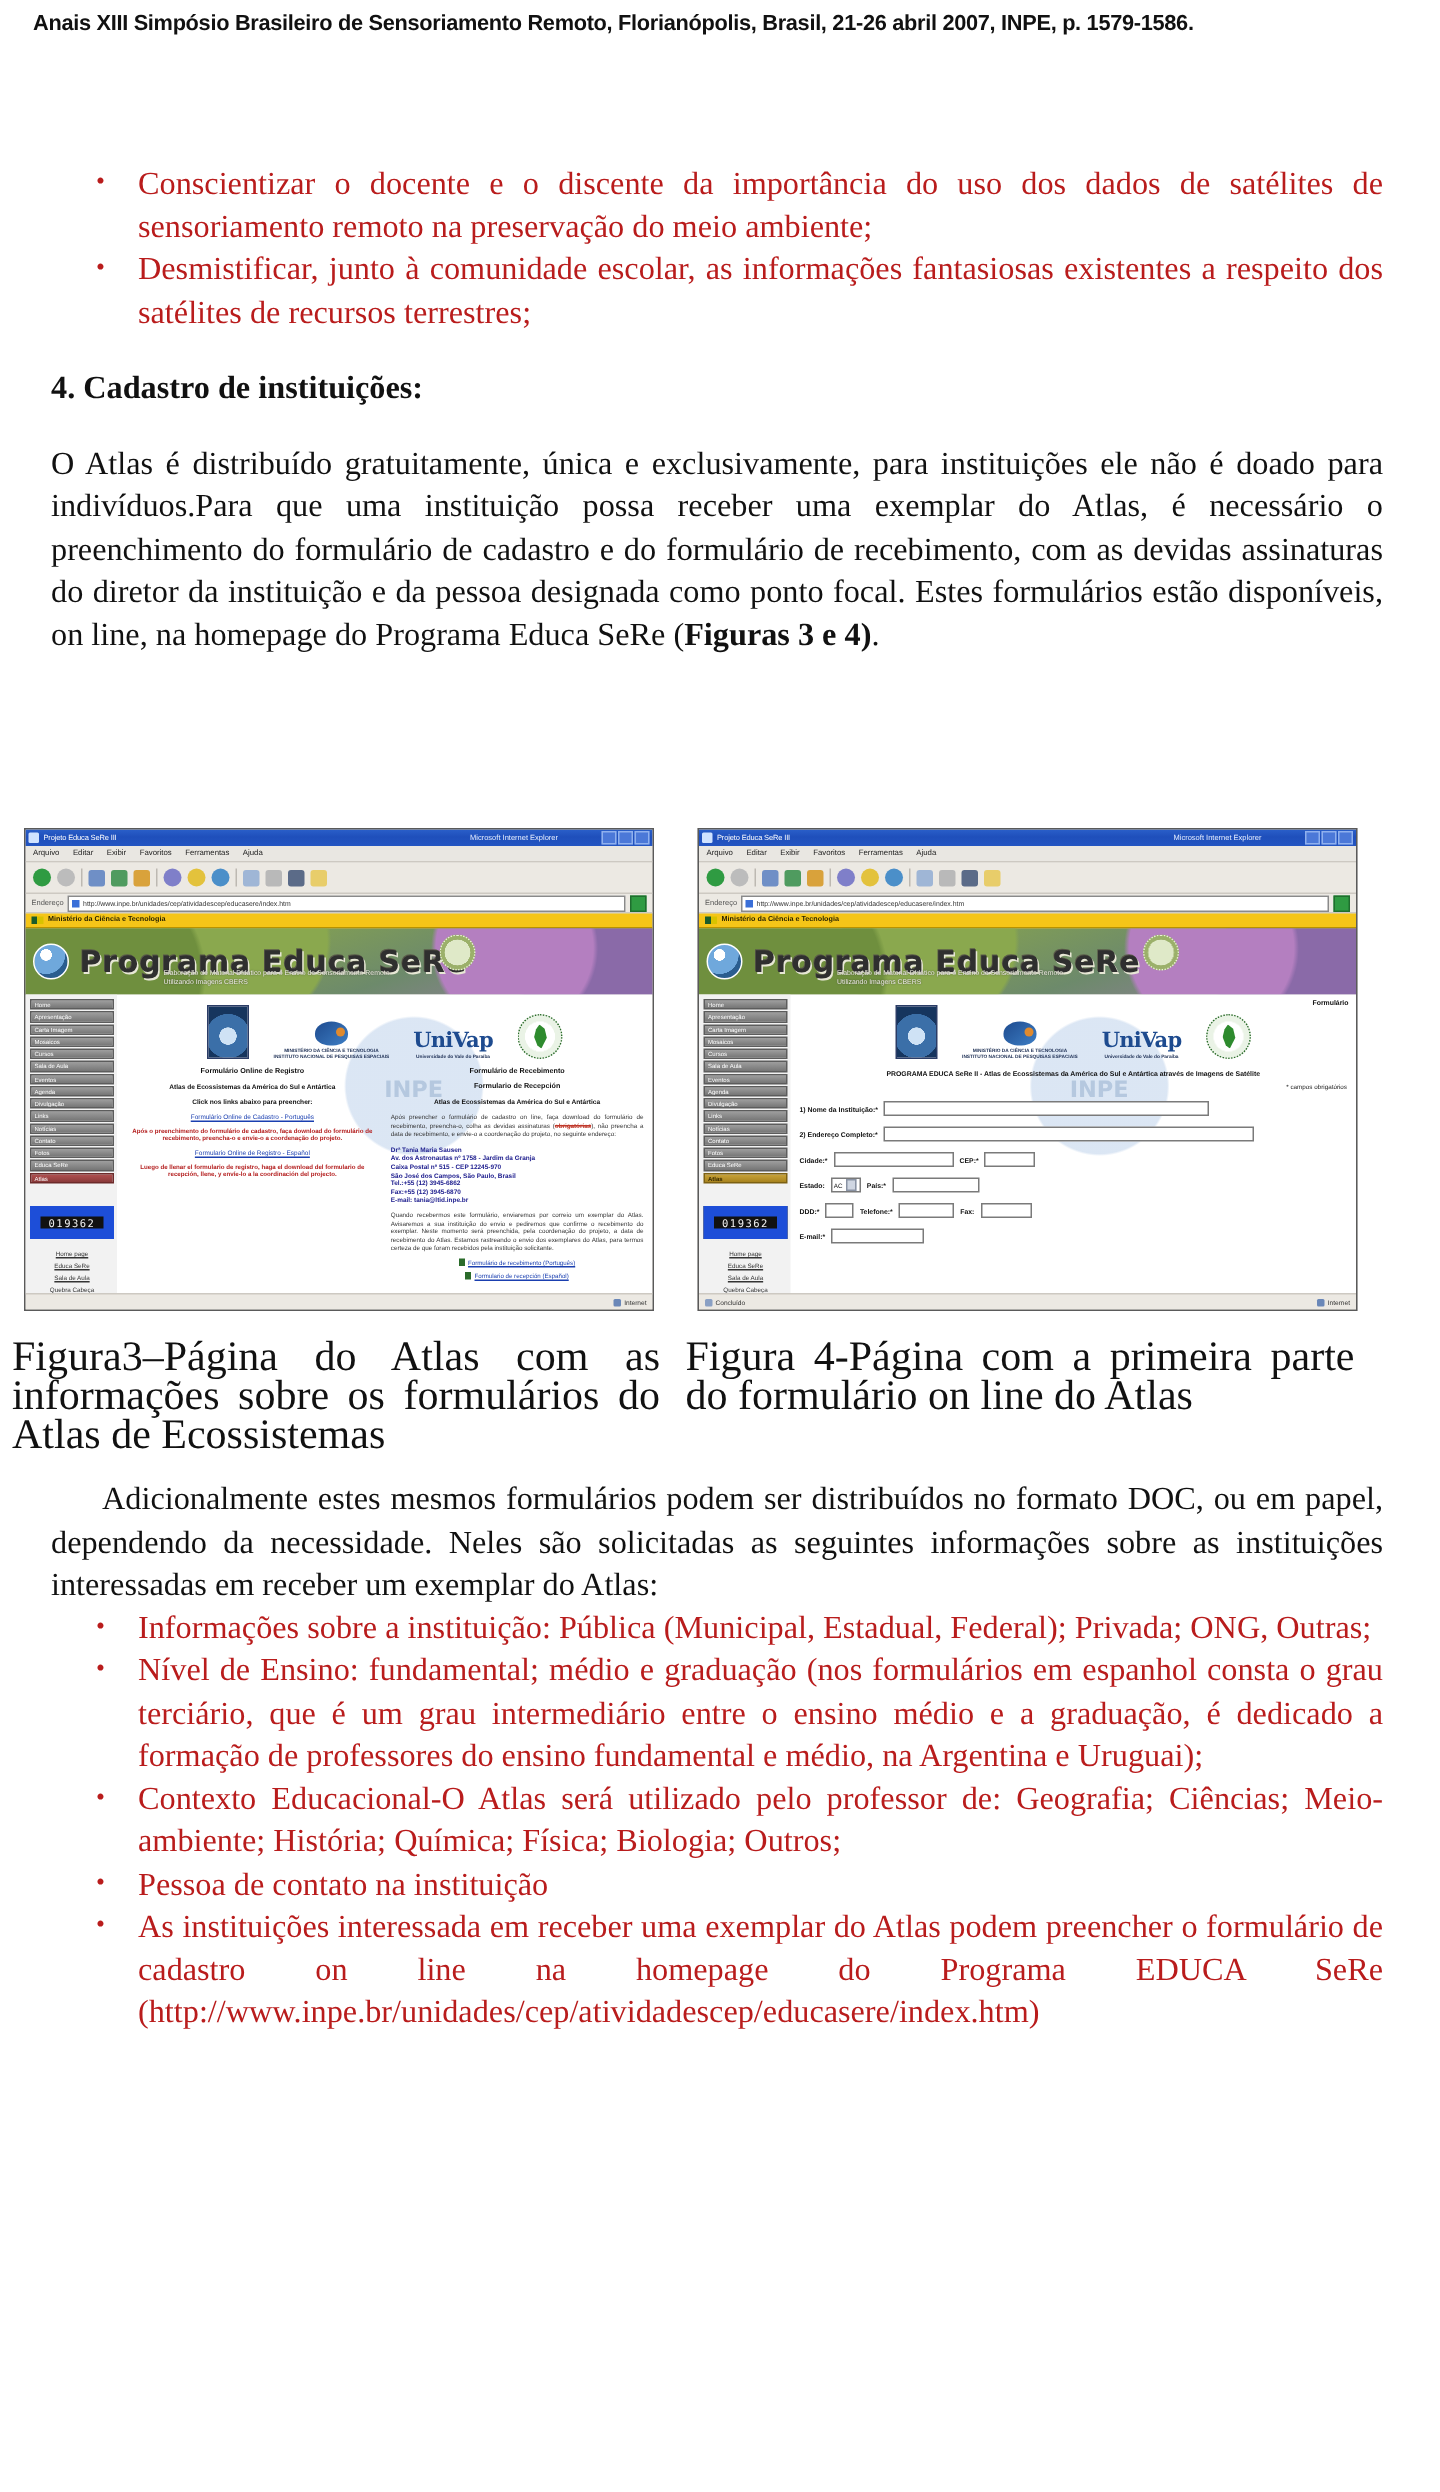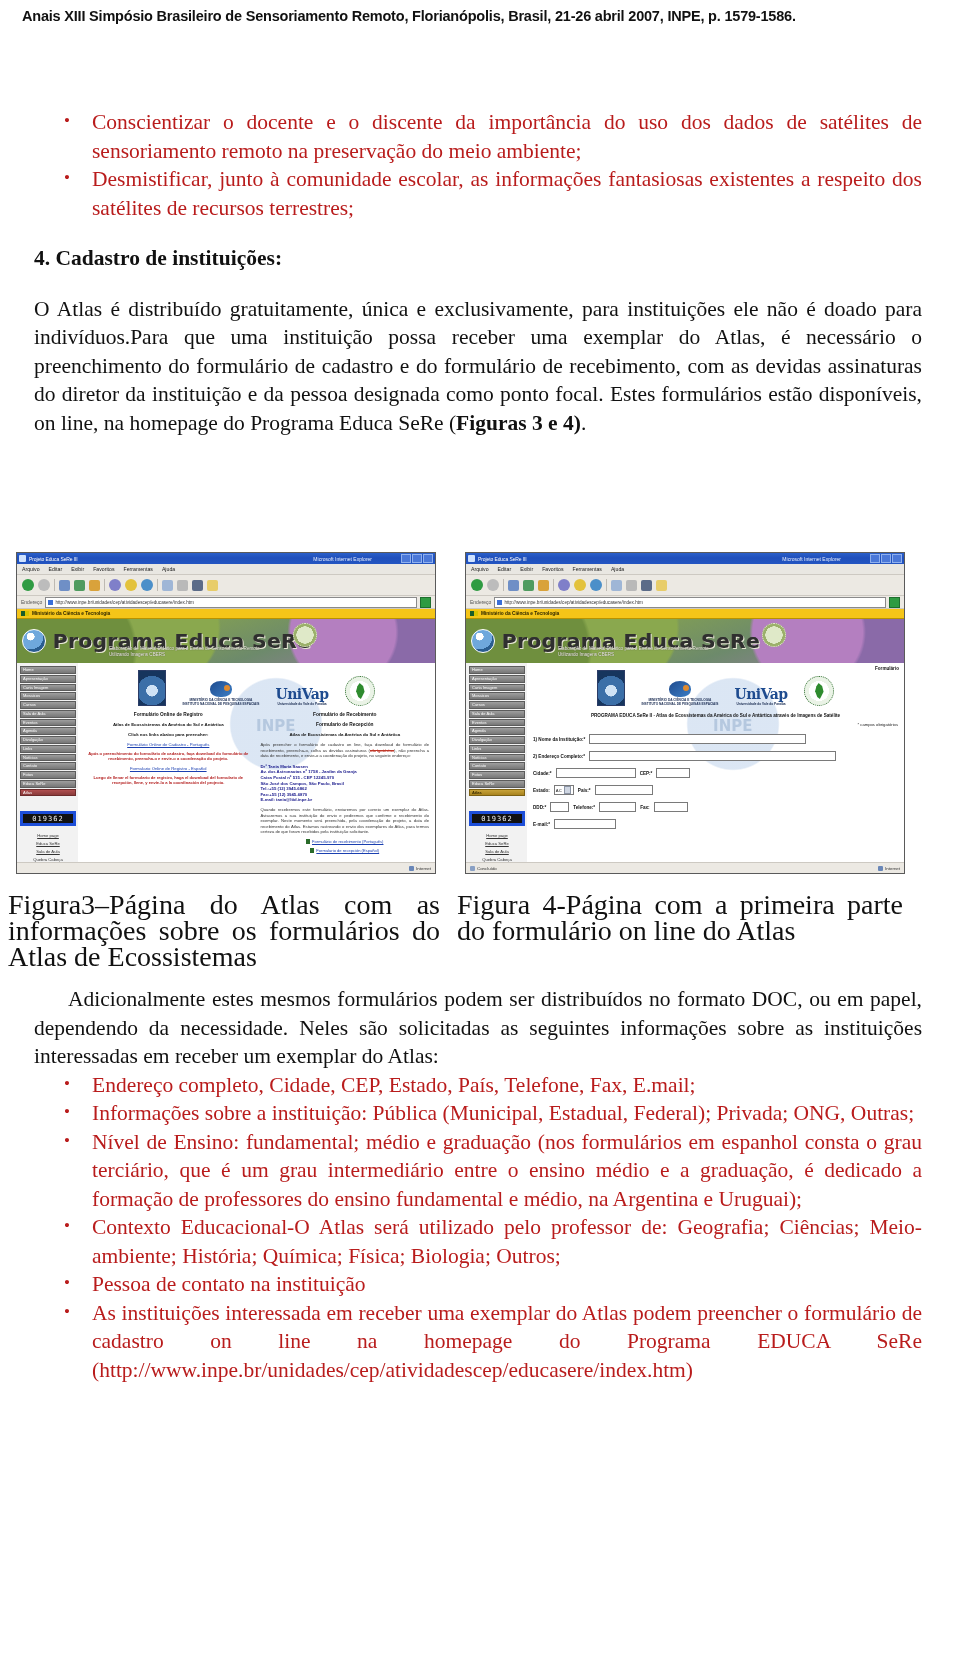--- a/index.html
+++ b/index.html
@@ -142,21 +142,21 @@
   }
   .menu-item{
     height:6.5px;background:linear-gradient(180deg,#9e9e9e,#767676);
     border:0.5px solid #5c5c5c;
     font-size:4px;color:#fff;line-height:6.5px;padding-left:2px;
     white-space:nowrap;overflow:hidden;
   }
   .menu-item.highlight{background:linear-gradient(180deg,#b05050,#8a3a3a);border-color:#6d2b2b;}
   .menu-item.atlas{background:linear-gradient(180deg,#c8a33a,#a8831e);border-color:#7d6113;color:#3a2c00;font-weight:bold;}
   .counter{
-    margin-top:14px;height:10px;background:#111;border:3px solid #1d4ed8;
+    margin-top:14px;height:10px;background:#111;border:7px solid #1d4ed8;
     color:#f2f2f2;font-family:"DejaVu Sans Mono",monospace;font-size:7px;
     letter-spacing:1px;text-align:center;line-height:10px;overflow:hidden;
   }
   .side-links{margin-top:6px;display:flex;flex-direction:column;gap:3px;align-items:center;}
   .side-links a{font-size:4.2px;color:#333;text-decoration:underline;white-space:nowrap;}
 
   .ie-content{flex:1 1 auto;position:relative;padding:4px 6px 0 6px;overflow:hidden;}
   .watermark{
     position:absolute;left:40%;top:6px;width:110px;height:110px;border-radius:50%;
     background:radial-gradient(circle,rgba(190,210,235,.55) 0 58%,rgba(190,210,235,0) 60%);
@@ -612,21 +612,20 @@
       </div>
     </div>
   </div>
 
   <div class="caption caption-left">Figura3–Página do Atlas com as informações sobre os formulários do Atlas de Ecossistemas</div>
   <div class="caption caption-right">Figura 4-Página com a primeira parte do formulário on line do Atlas</div>
 
   <div class="body-area" style="top:985px">
     <p class="para indent">Adicionalmente estes mesmos formulários podem ser distribuídos no formato DOC, ou em papel, dependendo da necessidade. Neles são solicitadas as seguintes informações sobre as instituições interessadas em receber um exemplar do Atlas:</p>
     <ul class="bullets">
-      <li>Endereço completo, Cidade, CEP, Estado, País, Telefone, Fax, E.mail;</li>
       <li>Informações sobre a instituição: Pública (Municipal, Estadual, Federal); Privada; ONG, Outras;</li>
       <li>Nível de Ensino: fundamental; médio e graduação (nos formulários em espanhol consta o grau terciário, que é um grau intermediário entre o ensino médio e a graduação, é dedicado a formação de professores do ensino fundamental e médio, na Argentina e Uruguai);</li>
       <li>Contexto Educacional-O Atlas será utilizado pelo professor de: Geografia; Ciências; Meio-ambiente; História; Química; Física; Biologia; Outros;</li>
       <li>Pessoa de contato na instituição</li>
       <li>As instituições interessada em receber uma exemplar do Atlas podem preencher o formulário de cadastro on line na homepage do Programa EDUCA SeRe (http://www.inpe.br/unidades/cep/atividadescep/educasere/index.htm)</li>
     </ul>
   </div>
 
 </div>
 

